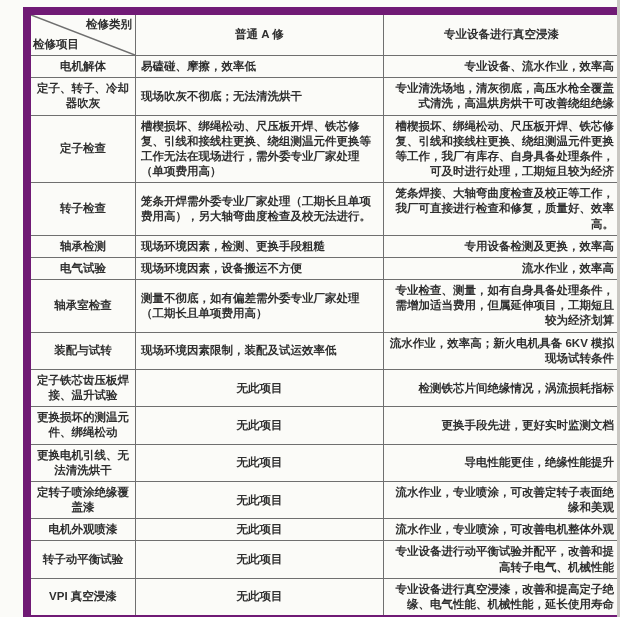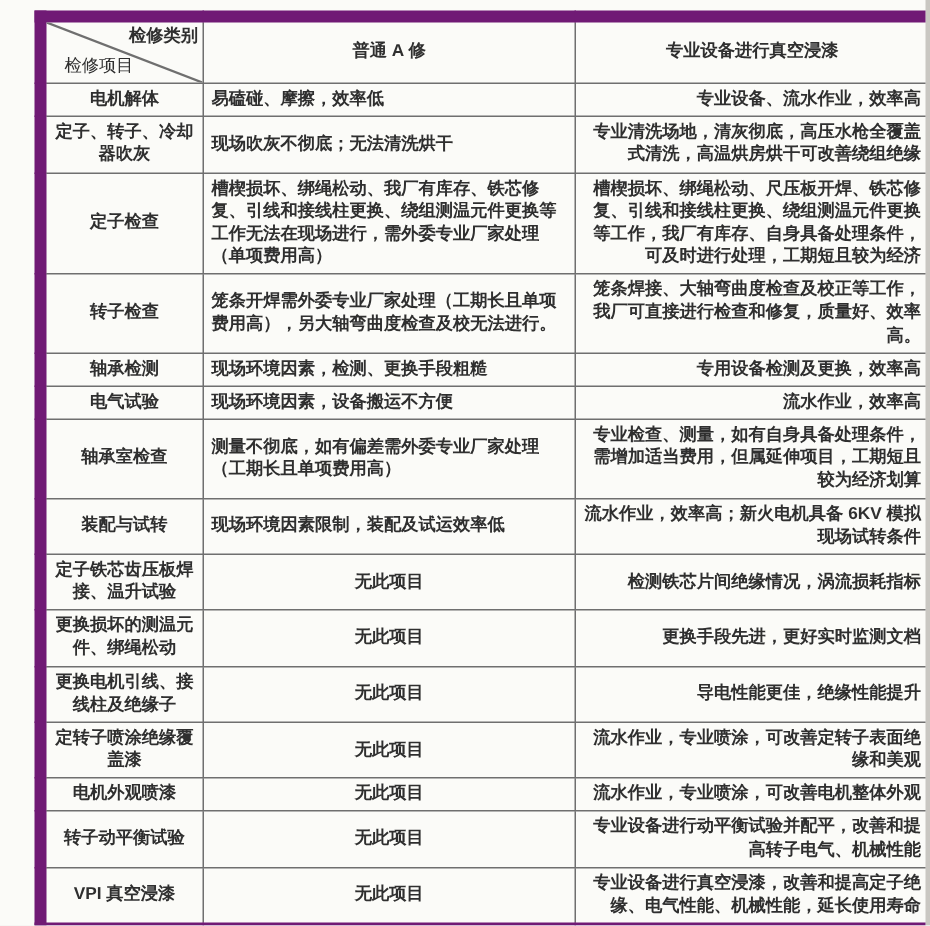--- a/index.html
+++ b/index.html
@@ -39,21 +39,21 @@
   table.cmp thead th { height:34px; text-align:center; font-weight:bold; }
   td.item { text-align:center; padding:3px 3px; }
   td.ord  { text-align:left; }
   td.ord.center { text-align:center; }
   td.prec { text-align:right; }
 
   
   th.diag { position:relative; padding:0; height:40px; }
   th.diag svg { position:absolute; top:0; left:0; width:100%; height:100%; }
   .diag-top    { position:absolute; top:2px;  right:3px; font-weight:bold; }
-  .diag-bottom { position:absolute; bottom:3px; left:12px; font-weight:normal; }
+  .diag-bottom { position:absolute; bottom:3px; left:2px; font-weight:bold; }
 </style>
 </head>
 <body>
 
 <div class="page">
   <table class="cmp">
     <colgroup>
         <col class="c1">
         <col class="c2">
         <col class="c3">
@@ -77,21 +77,21 @@
         <td class="ord">易磕碰、摩擦，效率低</td>
         <td class="prec">专业设备、流水作业，效率高</td>
       </tr>
       <tr>
         <td class="item">定子、转子、冷却器吹灰</td>
         <td class="ord">现场吹灰不彻底；无法清洗烘干</td>
         <td class="prec">专业清洗场地，清灰彻底，高压水枪全覆盖式清洗，高温烘房烘干可改善绕组绝缘</td>
       </tr>
       <tr>
         <td class="item">定子检查</td>
-        <td class="ord">槽楔损坏、绑绳松动、我厂有库存、铁芯修复、引线和接线柱更换、绕组测温元件更换等工作无法在现场进行，需外委专业厂家处理（单项费用高）</td>
+        <td class="ord">槽楔损坏、绑绳松动、尺压板开焊、铁芯修复、引线和接线柱更换、绕组测温元件更换等工作无法在现场进行，需外委专业厂家处理（单项费用高）</td>
         <td class="prec">槽楔损坏、绑绳松动、尺压板开焊、铁芯修复、引线和接线柱更换、绕组测温元件更换等工作，我厂有库存、自身具备处理条件，可及时进行处理，工期短且较为经济</td>
       </tr>
       <tr>
         <td class="item">转子检查</td>
         <td class="ord">笼条开焊需外委专业厂家处理（工期长且单项费用高），另大轴弯曲度检查及校无法进行。</td>
         <td class="prec">笼条焊接、大轴弯曲度检查及校正等工作，我厂可直接进行检查和修复，质量好、效率高。</td>
       </tr>
       <tr>
         <td class="item">轴承检测</td>
         <td class="ord">现场环境因素，检测、更换手段粗糙</td>
@@ -116,21 +116,21 @@
         <td class="item">定子铁芯齿压板焊接、温升试验</td>
         <td class="ord center">无此项目</td>
         <td class="prec">检测铁芯片间绝缘情况，涡流损耗指标</td>
       </tr>
       <tr>
         <td class="item">更换损坏的测温元件、绑绳松动</td>
         <td class="ord center">无此项目</td>
         <td class="prec">更换手段先进，更好实时监测文档</td>
       </tr>
       <tr>
-        <td class="item">更换电机引线、接线柱及绝缘子</td>
+        <td class="item">更换电机引线、无法清洗烘干</td>
         <td class="ord center">无此项目</td>
         <td class="prec">导电性能更佳，绝缘性能提升</td>
       </tr>
       <tr>
         <td class="item">定转子喷涂绝缘覆盖漆</td>
         <td class="ord center">无此项目</td>
         <td class="prec">流水作业，专业喷涂，可改善定转子表面绝缘和美观</td>
       </tr>
       <tr>
         <td class="item">电机外观喷漆</td>

